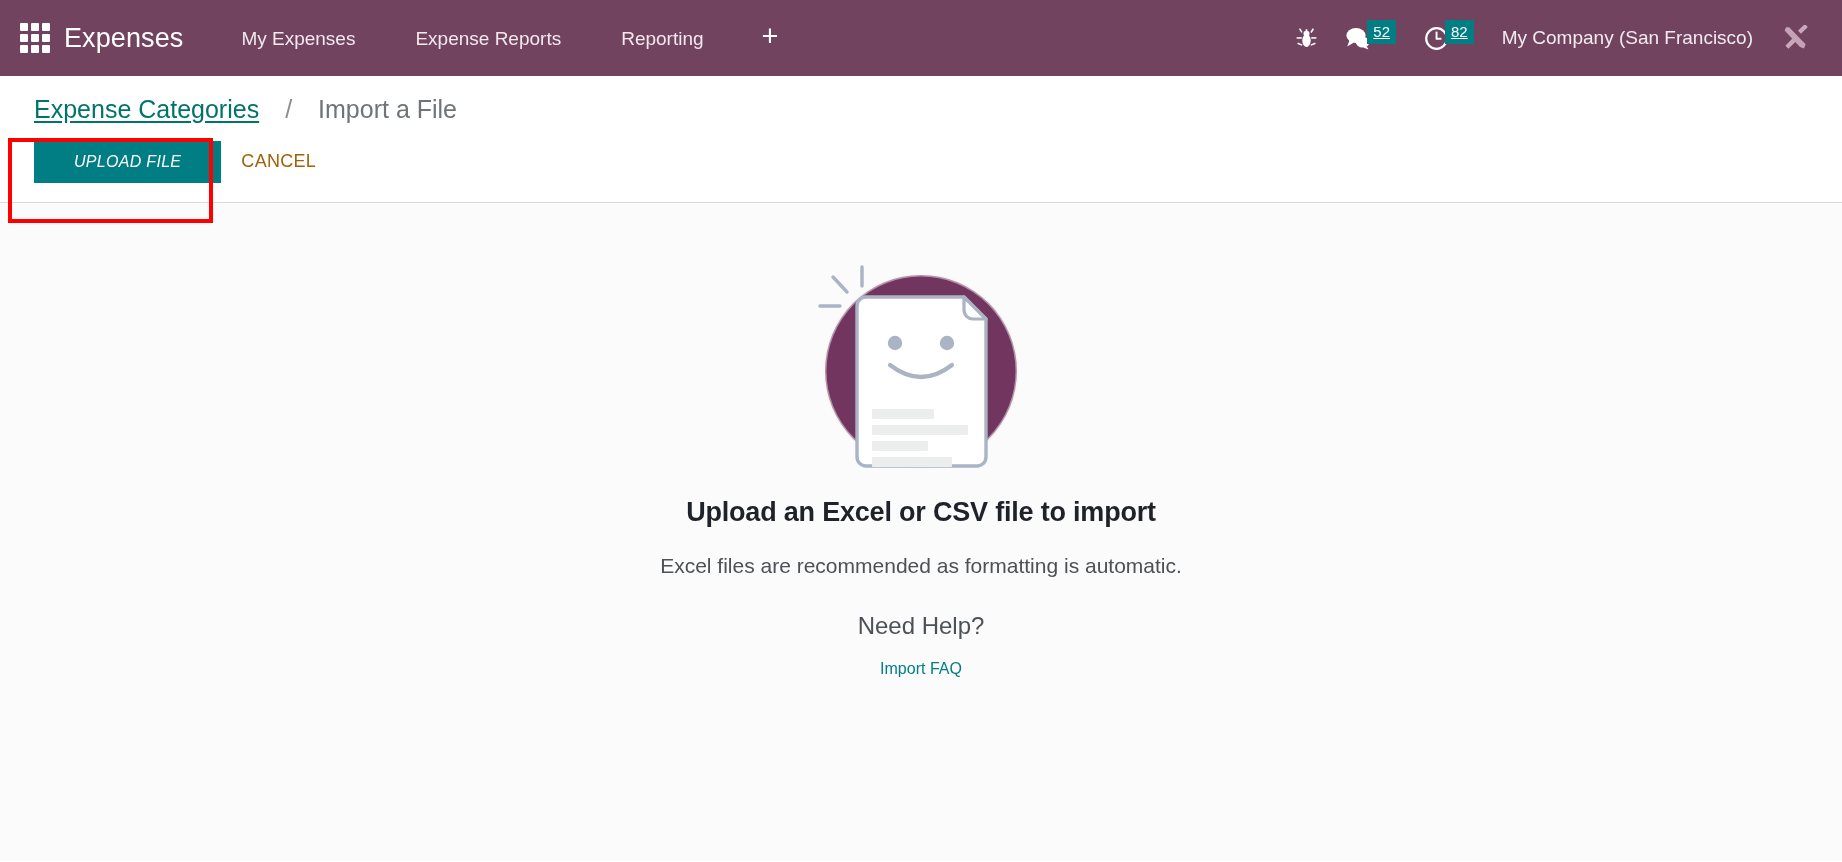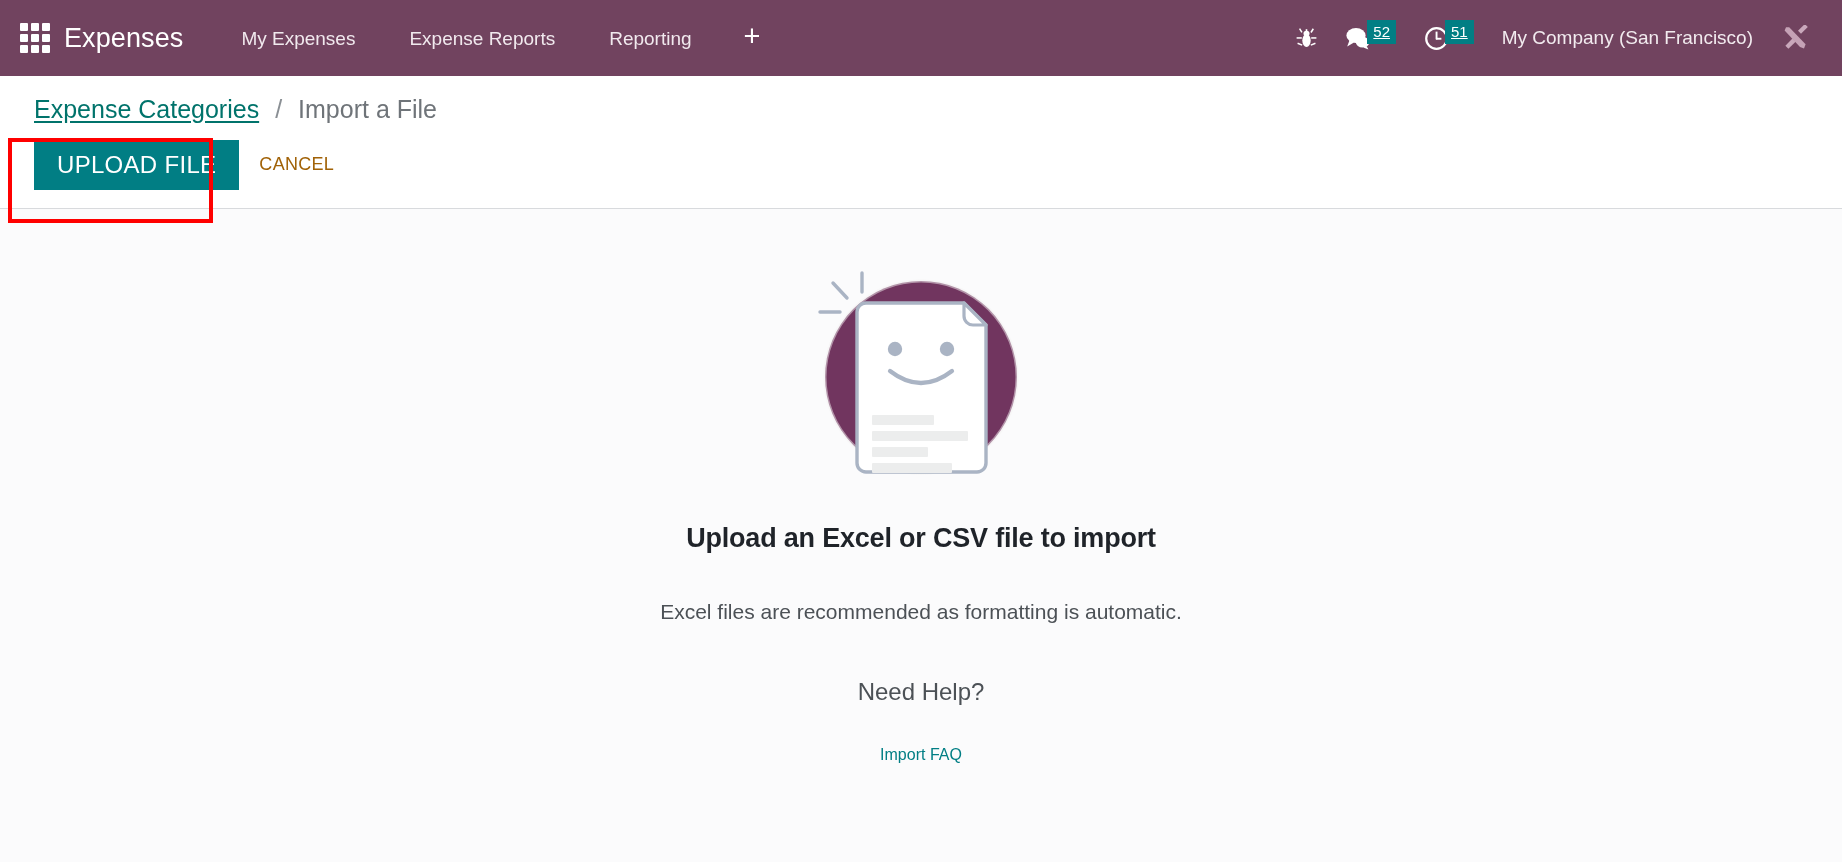--- a/index.html
+++ b/index.html
@@ -47,21 +47,21 @@
     color: #ffffff;
     margin-right: 36px;
     letter-spacing: 0.1px;
     white-space: nowrap;
     cursor: pointer;
   }
 
   .nav-menu {
     display: flex;
     align-items: center;
-    gap: 10px;
+    gap: 16px;
   }
   .nav-item {
     font-size: 19px;
     color: #f1e9ee;
     padding: 8px 22px;
     white-space: nowrap;
     cursor: pointer;
     line-height: 1;
   }
 
@@ -164,21 +164,21 @@
     padding: 18px 0 0 0;
     border-bottom: 1px solid #d8dadd;
     position: relative;
   }
 
   .breadcrumb {
     font-size: 25px;
     padding: 0 0 0 34px;
     display: flex;
     align-items: baseline;
-    gap: 6px;
+    gap: 16px;
     line-height: 1.2;
   }
   .bc-link {
     color: #00736b;
     text-decoration: underline;
     text-underline-offset: 3px;
     cursor: pointer;
     white-space: nowrap;
   }
   .bc-sep {
@@ -194,28 +194,29 @@
     display: flex;
     align-items: center;
     padding: 16px 0 18px 34px;
     gap: 0px;
   }
 
   .btn-upload {
     background: #017e84;
     color: #ffffff;
     border: none;
-    font-size: 24px;
+    font-size: 16px;
     font-weight: 400;
     letter-spacing: 0.3px;
-    padding: 12px 23px;
+    padding: 12px 40px;
     cursor: pointer;
     font-family: "Liberation Sans", sans-serif;
     line-height: 1.1;
     border-radius: 0;
+    font-style: italic;
   }
 
   .btn-cancel {
     background: transparent;
     color: #a16207;
     border: none;
     font-size: 18px;
     letter-spacing: 0.3px;
     padding: 12px 20px;
     cursor: pointer;
@@ -238,21 +239,20 @@
 
   
   .main-content {
     background: #fbfbfc;
     height: calc(862px - 64px - 140px);
     display: flex;
     flex-direction: column;
     align-items: center;
     justify-content: flex-start;
     padding-top: 58px;
-    gap: 20px;
   }
 
   .illustration {
     width: 210px;
     height: 210px;
     position: relative;
     margin-bottom: 26px;
   }
 
   .upload-heading {
@@ -340,21 +340,21 @@
       </svg>
       <span class="badge">52</span>
     </div>
 
     <div class="systray-item">
       <svg class="icon-svg" width="25" height="25" viewBox="0 0 25 25">
         <circle cx="12.5" cy="12.5" r="10.3" fill="none" stroke="#ffffff" stroke-width="2.2"></circle>
         <rect x="11.6" y="5.6" width="1.9" height="7.8" fill="#ffffff"></rect>
         <rect x="12.0" y="11.8" width="5.4" height="1.9" fill="#ffffff"></rect>
       </svg>
-      <span class="badge">51</span>
+      <span class="badge">82</span>
     </div>
 
     <div class="company-name">My Company (San Francisco)</div>
 
     <div class="systray-item">
       <svg class="icon-svg" width="27" height="27" viewBox="0 0 27 27" fill="#c9a8bb">
         <path d="M3.0 2.2 L6.2 2.2 L22.6 19.2 L21.0 23.6 L17.0 22.0 L1.6 5.4 Z" opacity="0.95"></path>
         <path d="M24.0 2.4 L19.2 7.4 L17.0 5.2 L21.6 0.6 Z" opacity="0"></path>
         <path d="M23.4 1.8 L17.6 7.6 L13.0 12.0 L9.8 8.8 L14.2 4.4 L20.0 -1.0 Z" opacity="0"></path>
         <path d="M2.4 23.8 L9.4 16.6 L12.6 19.8 L5.4 26.8 Z" transform="translate(0,-3)"></path>

